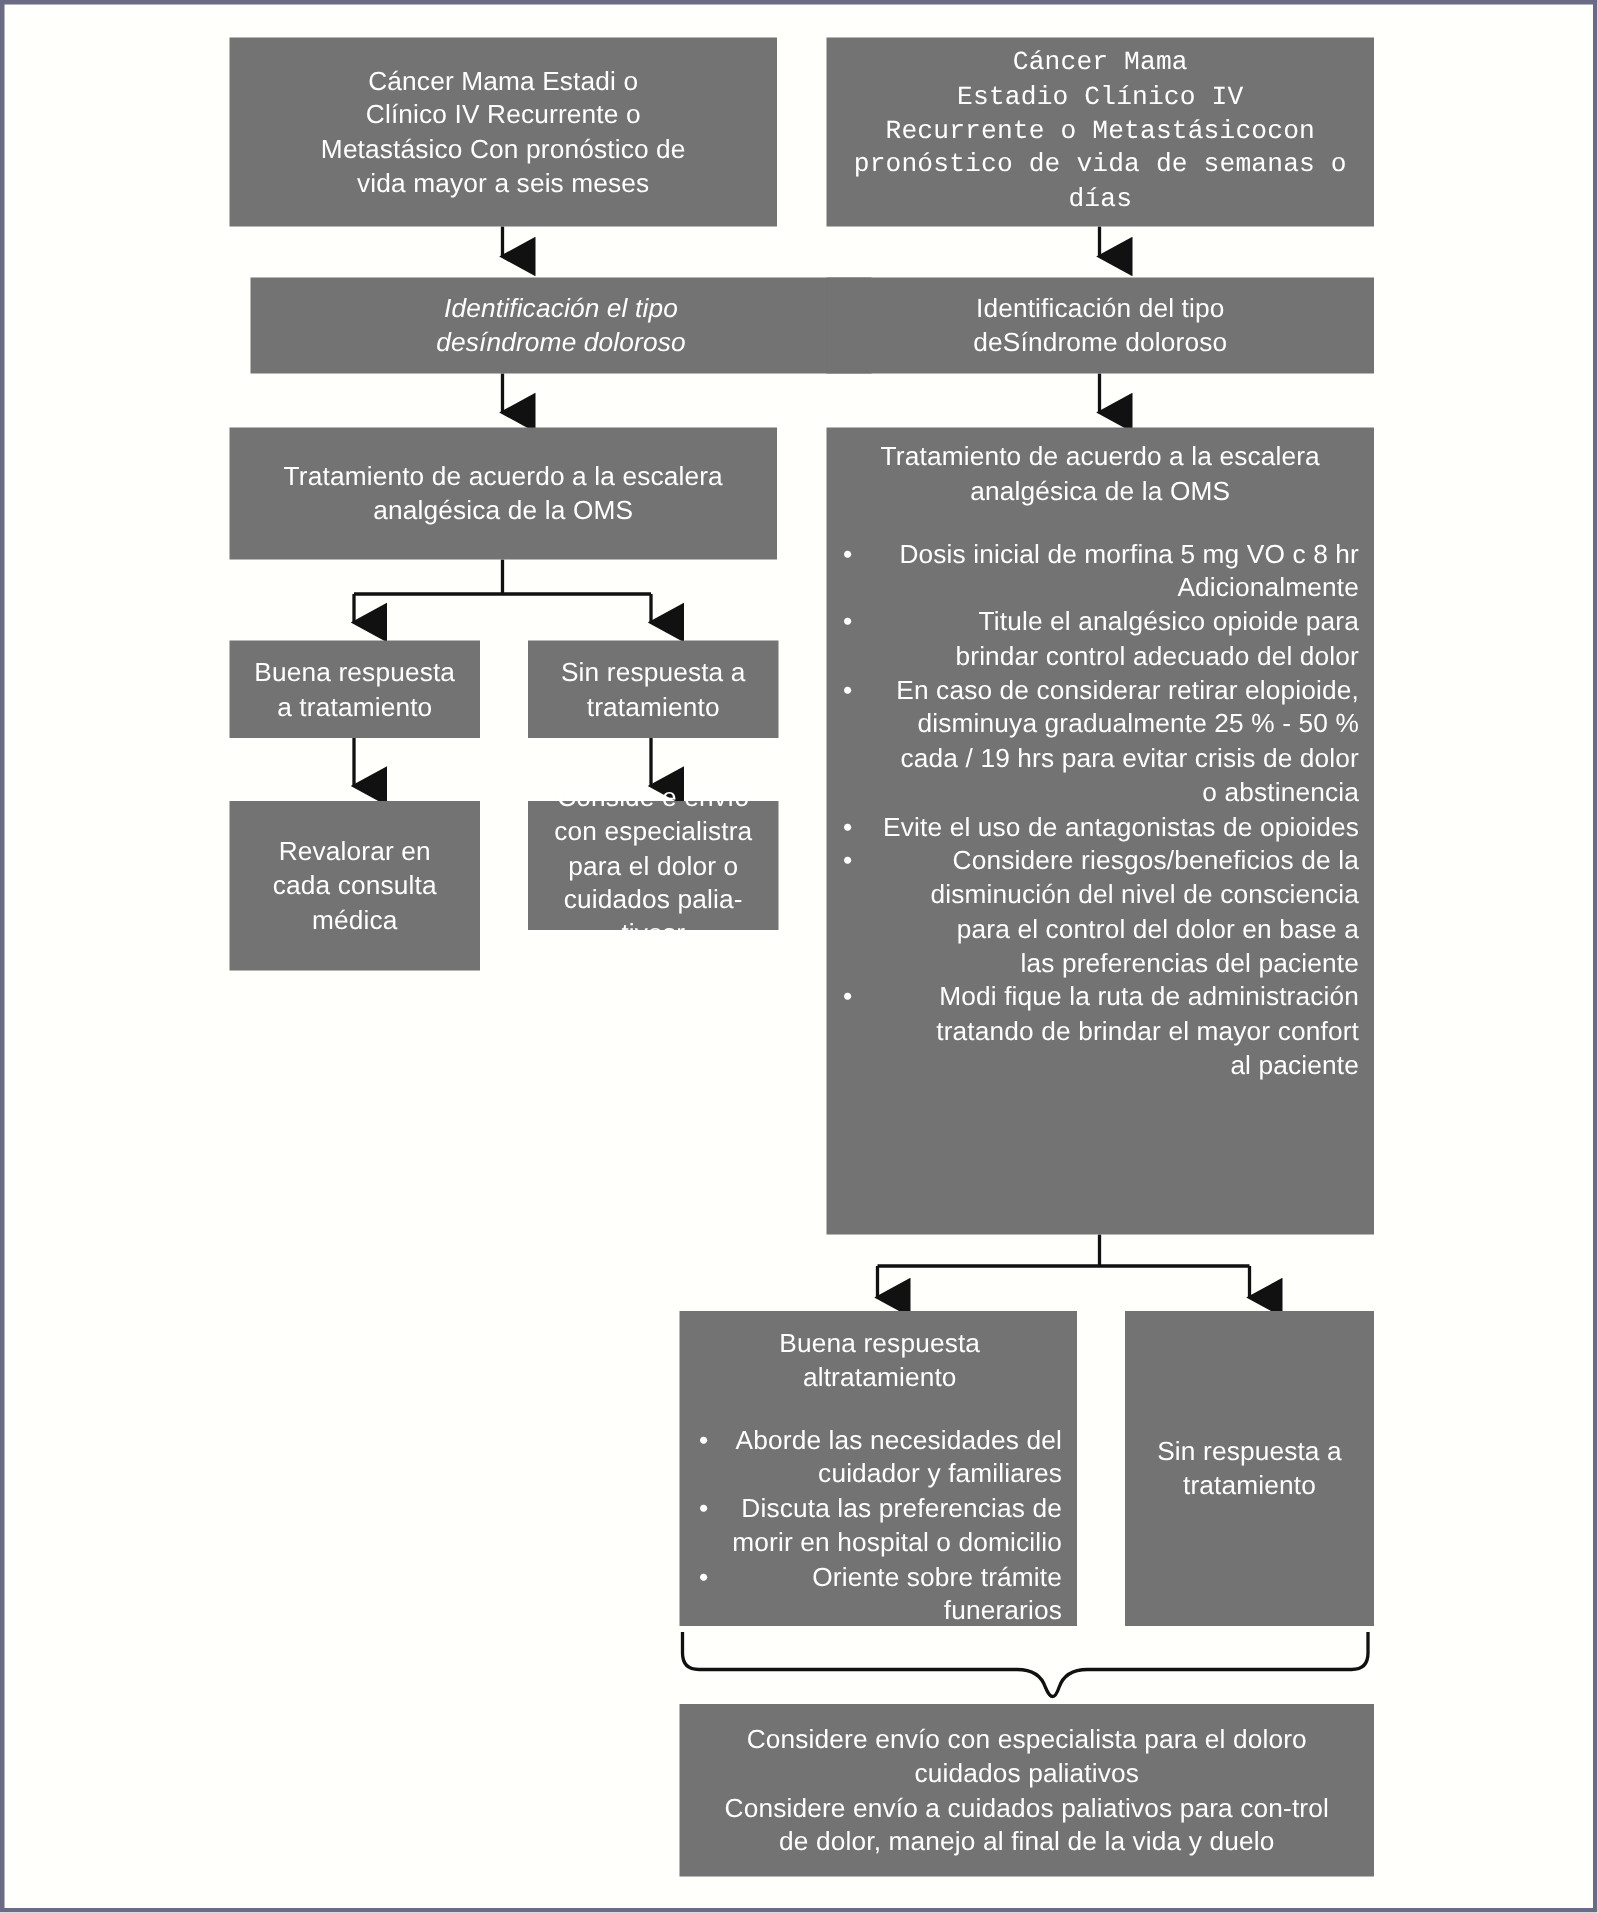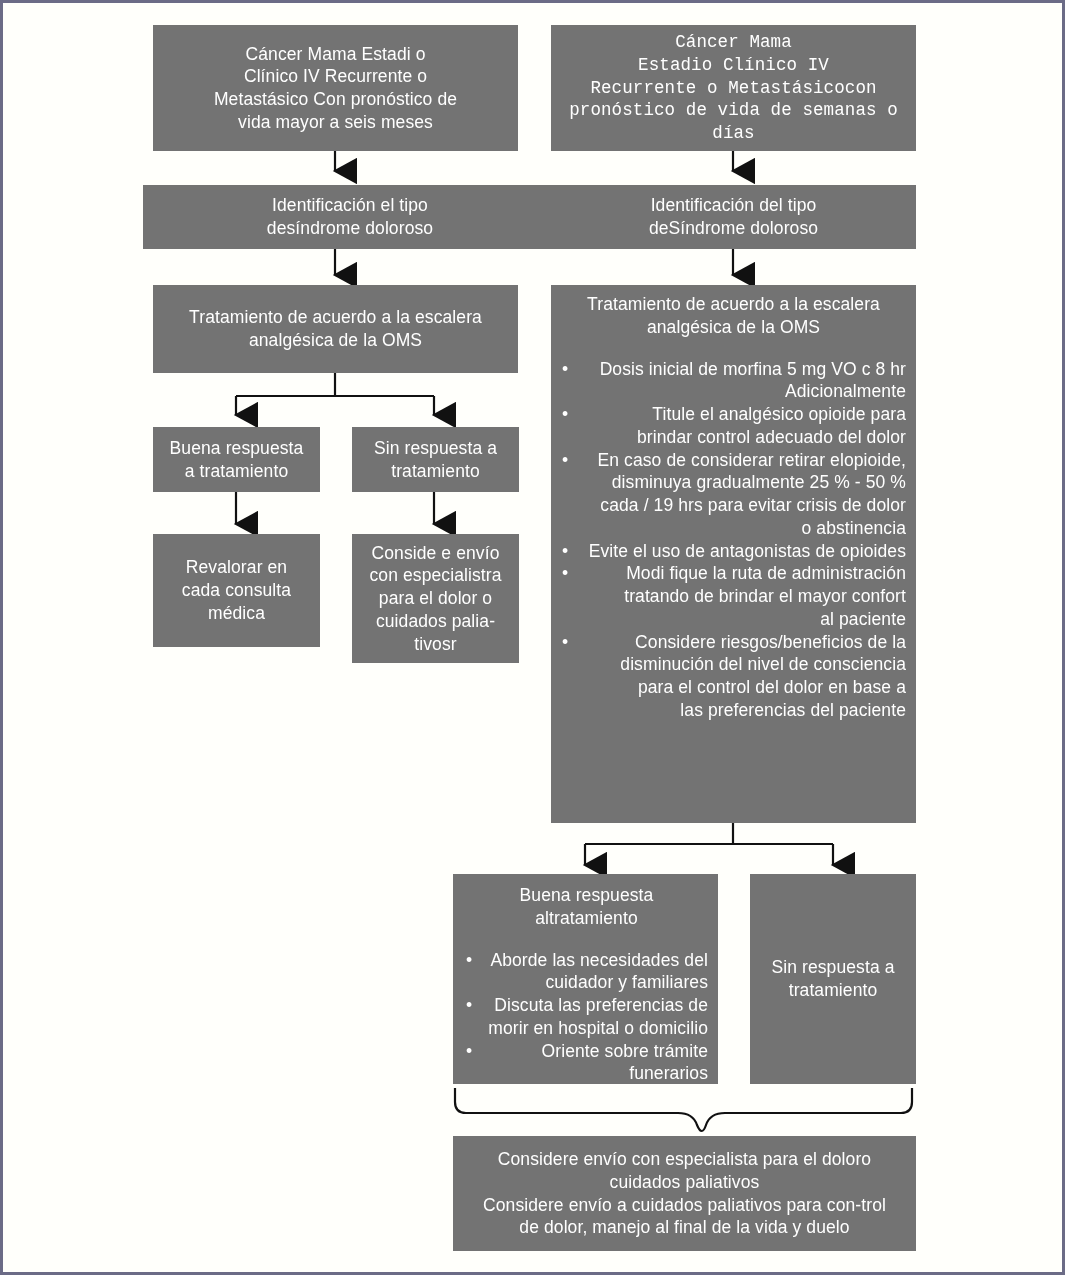--- a/index.html
+++ b/index.html
@@ -137,21 +137,21 @@
 vida mayor a seis meses</div>
     </div>
 
     <div class="node" style="left:548px; top:22px; width:365px; height:126px;font-family:Liberation Mono, monospace;">
       <div class="title">Cáncer Mama
 Estadio Clínico IV
 Recurrente o Metastásicocon
 pronóstico de vida de semanas o días</div>
     </div>
 
-    <div class="node" style="left:140px; top:182px; width:414px; height:64px;">
+    <div class="node" style="left:164px; top:182px; width:414px; height:64px;font-style:italic;">
       <div class="title">Identificación el tipo
 desíndrome doloroso</div>
     </div>
 
     <div class="node" style="left:548px; top:182px; width:365px; height:64px;">
       <div class="title">Identificación del tipo
 deSíndrome doloroso</div>
     </div>
 
     <div class="node" style="left:150px; top:282px; width:365px; height:88px;">
@@ -165,47 +165,47 @@
       <ul>
         <li>Dosis inicial de morfina 5 mg VO c 8 hr
 Adicionalmente</li>
         <li>Titule el analgésico opioide para
 brindar control adecuado del dolor</li>
         <li>En caso de considerar retirar elopioide,
 disminuya gradualmente 25 % - 50 %
 cada / 19 hrs para evitar crisis de dolor
 o abstinencia</li>
         <li>Evite el uso de antagonistas de opioides</li>
-        <li>Modi fique la ruta de administración
-tratando de brindar el mayor confort
-al paciente</li>
         <li>Considere riesgos/beneficios de la
 disminución del nivel de consciencia
 para el control del dolor en base a
 las preferencias del paciente</li>
+        <li>Modi fique la ruta de administración
+tratando de brindar el mayor confort
+al paciente</li>
       </ul>
     </div>
 
     <div class="node" style="left:150px; top:424px; width:167px; height:65px;">
       <div class="title">Buena respuesta
 a tratamiento</div>
     </div>
 
     <div class="node" style="left:349px; top:424px; width:167px; height:65px;">
       <div class="title">Sin respuesta a
 tratamiento</div>
     </div>
 
     <div class="node" style="left:150px; top:531px; width:167px; height:113px;">
       <div class="title">Revalorar en
 cada consulta
 médica</div>
     </div>
 
-    <div class="node" style="left:349px; top:531px; width:167px; height:129px;">
+    <div class="node" style="left:349px; top:531px; width:167px; height:86px;">
       <div class="title">Conside e envío
 con especialistra
 para el dolor o
 cuidados palia-
 tivosr</div>
     </div>
 
     <div class="node bulleted" style="left:450px; top:871px; width:265px; height:210px; padding:10px 10px 0 12px;">
       <div class="title">Buena respuesta
 altratamiento</div>

